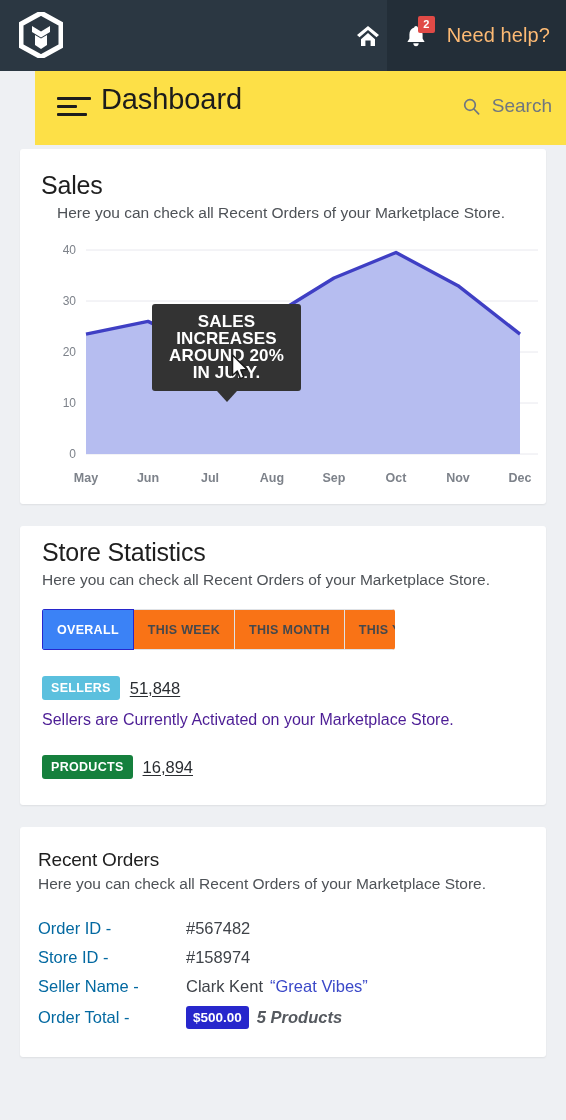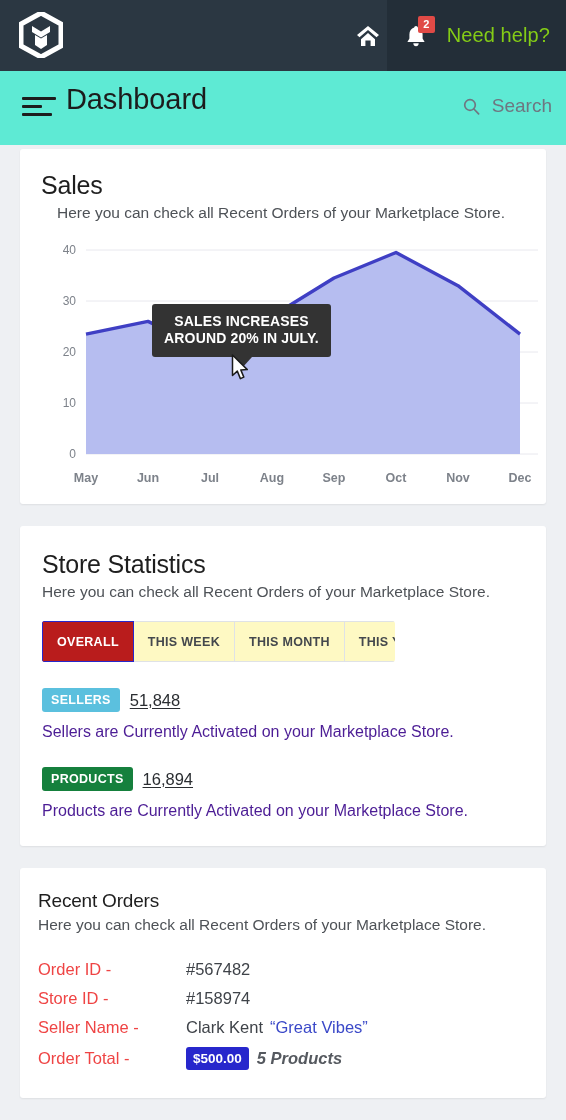--- a/index.html
+++ b/index.html
@@ -72,34 +72,35 @@
     font-size: 11px;
     font-weight: bold;
     line-height: 16px;
     min-width: 17px;
     height: 17px;
     text-align: center;
     padding: 0 2px;
     border-radius: 2px;
   }
   .need-help {
-    color: #84cc16;
+    color: #fdba74;
     font-size: 20px;
     padding: 0 16px 0 6px;
     white-space: nowrap;
     letter-spacing: 0.1px;
   }
 
   
   .pagehead {
     position: relative;
     height: 74px;
-    background: #5eead4;
-    display: flex;
-    align-items: center;
+    background: #fde047;
+    display: flex;
+    align-items: center;
+    margin-left: 35px;
   }
   .hamburger {
     position: absolute;
     left: 22px;
     top: 26px;
     width: 34px;
     height: 22px;
   }
   .hamburger span {
     display: block;
@@ -158,24 +159,24 @@
   .chart-wrap {
     position: relative;
     height: 262px;
     margin-top: 14px;
   }
   .chart-svg { display: block; }
   .tooltip {
     position: absolute;
     left: 114px;
     top: 68px;
-    width: 179px;
+    width: 149px;
     background: #333333;
     color: #ffffff;
-    font-size: 14px;
+    font-size: 17px;
     font-weight: bold;
     text-align: center;
     line-height: 17px;
     padding: 9px 6px 10px 6px;
     border-radius: 3px;
     letter-spacing: 0.15px;
   }
   .tooltip:after {
     content: "";
     position: absolute;
@@ -187,43 +188,43 @@
     border-top: 11px solid #333333;
   }
   .cursor-arrow {
     position: absolute;
     left: 193px;
     top: 118px;
     pointer-events: none;
   }
 
   
-  #stats-card { padding: 24px 22px 26px 22px; }
+  #stats-card { padding: 12px 22px 26px 22px; }
   .tabs {
     display: flex;
     margin-top: 20px;
     border-radius: 3px;
     overflow: hidden;
     width: 353px;
   }
   .tab {
     font-size: 12.5px;
     font-weight: bold;
     letter-spacing: 0.3px;
     color: #44484d;
-    background: #fef9c3;
+    background: #f97316;
     border: 1px solid #dfe2e6;
     border-left: none;
     padding: 13px 14px 12px 14px;
     white-space: nowrap;
     text-align: center;
   }
   .tab:first-child { border-left: 1px solid #dfe2e6; }
   .tab.active {
-    background: #b91c1c;
+    background: #3b82f6;
     border-color: #2727cc;
     color: #ffffff;
   }
 
   .stat-row {
     display: flex;
     align-items: center;
     gap: 10px;
     margin-top: 26px;
   }
@@ -263,21 +264,21 @@
     margin-top: 24px;
     border-collapse: collapse;
     width: 100%;
   }
   .order-table td {
     padding: 2px 0 8px 0;
     vertical-align: middle;
   }
   .ord-label {
     font-size: 16.5px;
-    color: #ef4444;
+    color: #0369a1;
     width: 148px;
     white-space: nowrap;
   }
   .ord-value {
     font-size: 16.5px;
     color: #3f4349;
   }
   .seller-alias {
     color: #3a48c8;
     margin-left: 7px;
@@ -412,21 +413,20 @@
   <div id="stats-rows">
       <div class="stat-row">
         <span class="pill pill-sellers">SELLERS</span>
         <span class="stat-num">51,848</span>
       </div>
       <div class="stat-desc">Sellers are Currently Activated on your Marketplace Store.</div>
       <div class="stat-row">
         <span class="pill pill-products">PRODUCTS</span>
         <span class="stat-num">16,894</span>
       </div>
-      <div class="stat-desc">Products are Currently Activated on your Marketplace Store.</div>
     </div>
 </div>
 
 <div class="card" id="orders-card">
   <div class="card-title">Recent Orders</div>
   <div class="card-sub">Here you can check all Recent Orders of your Marketplace Store.</div>
 
   <table class="order-table">
     <tbody>
       <tr>

